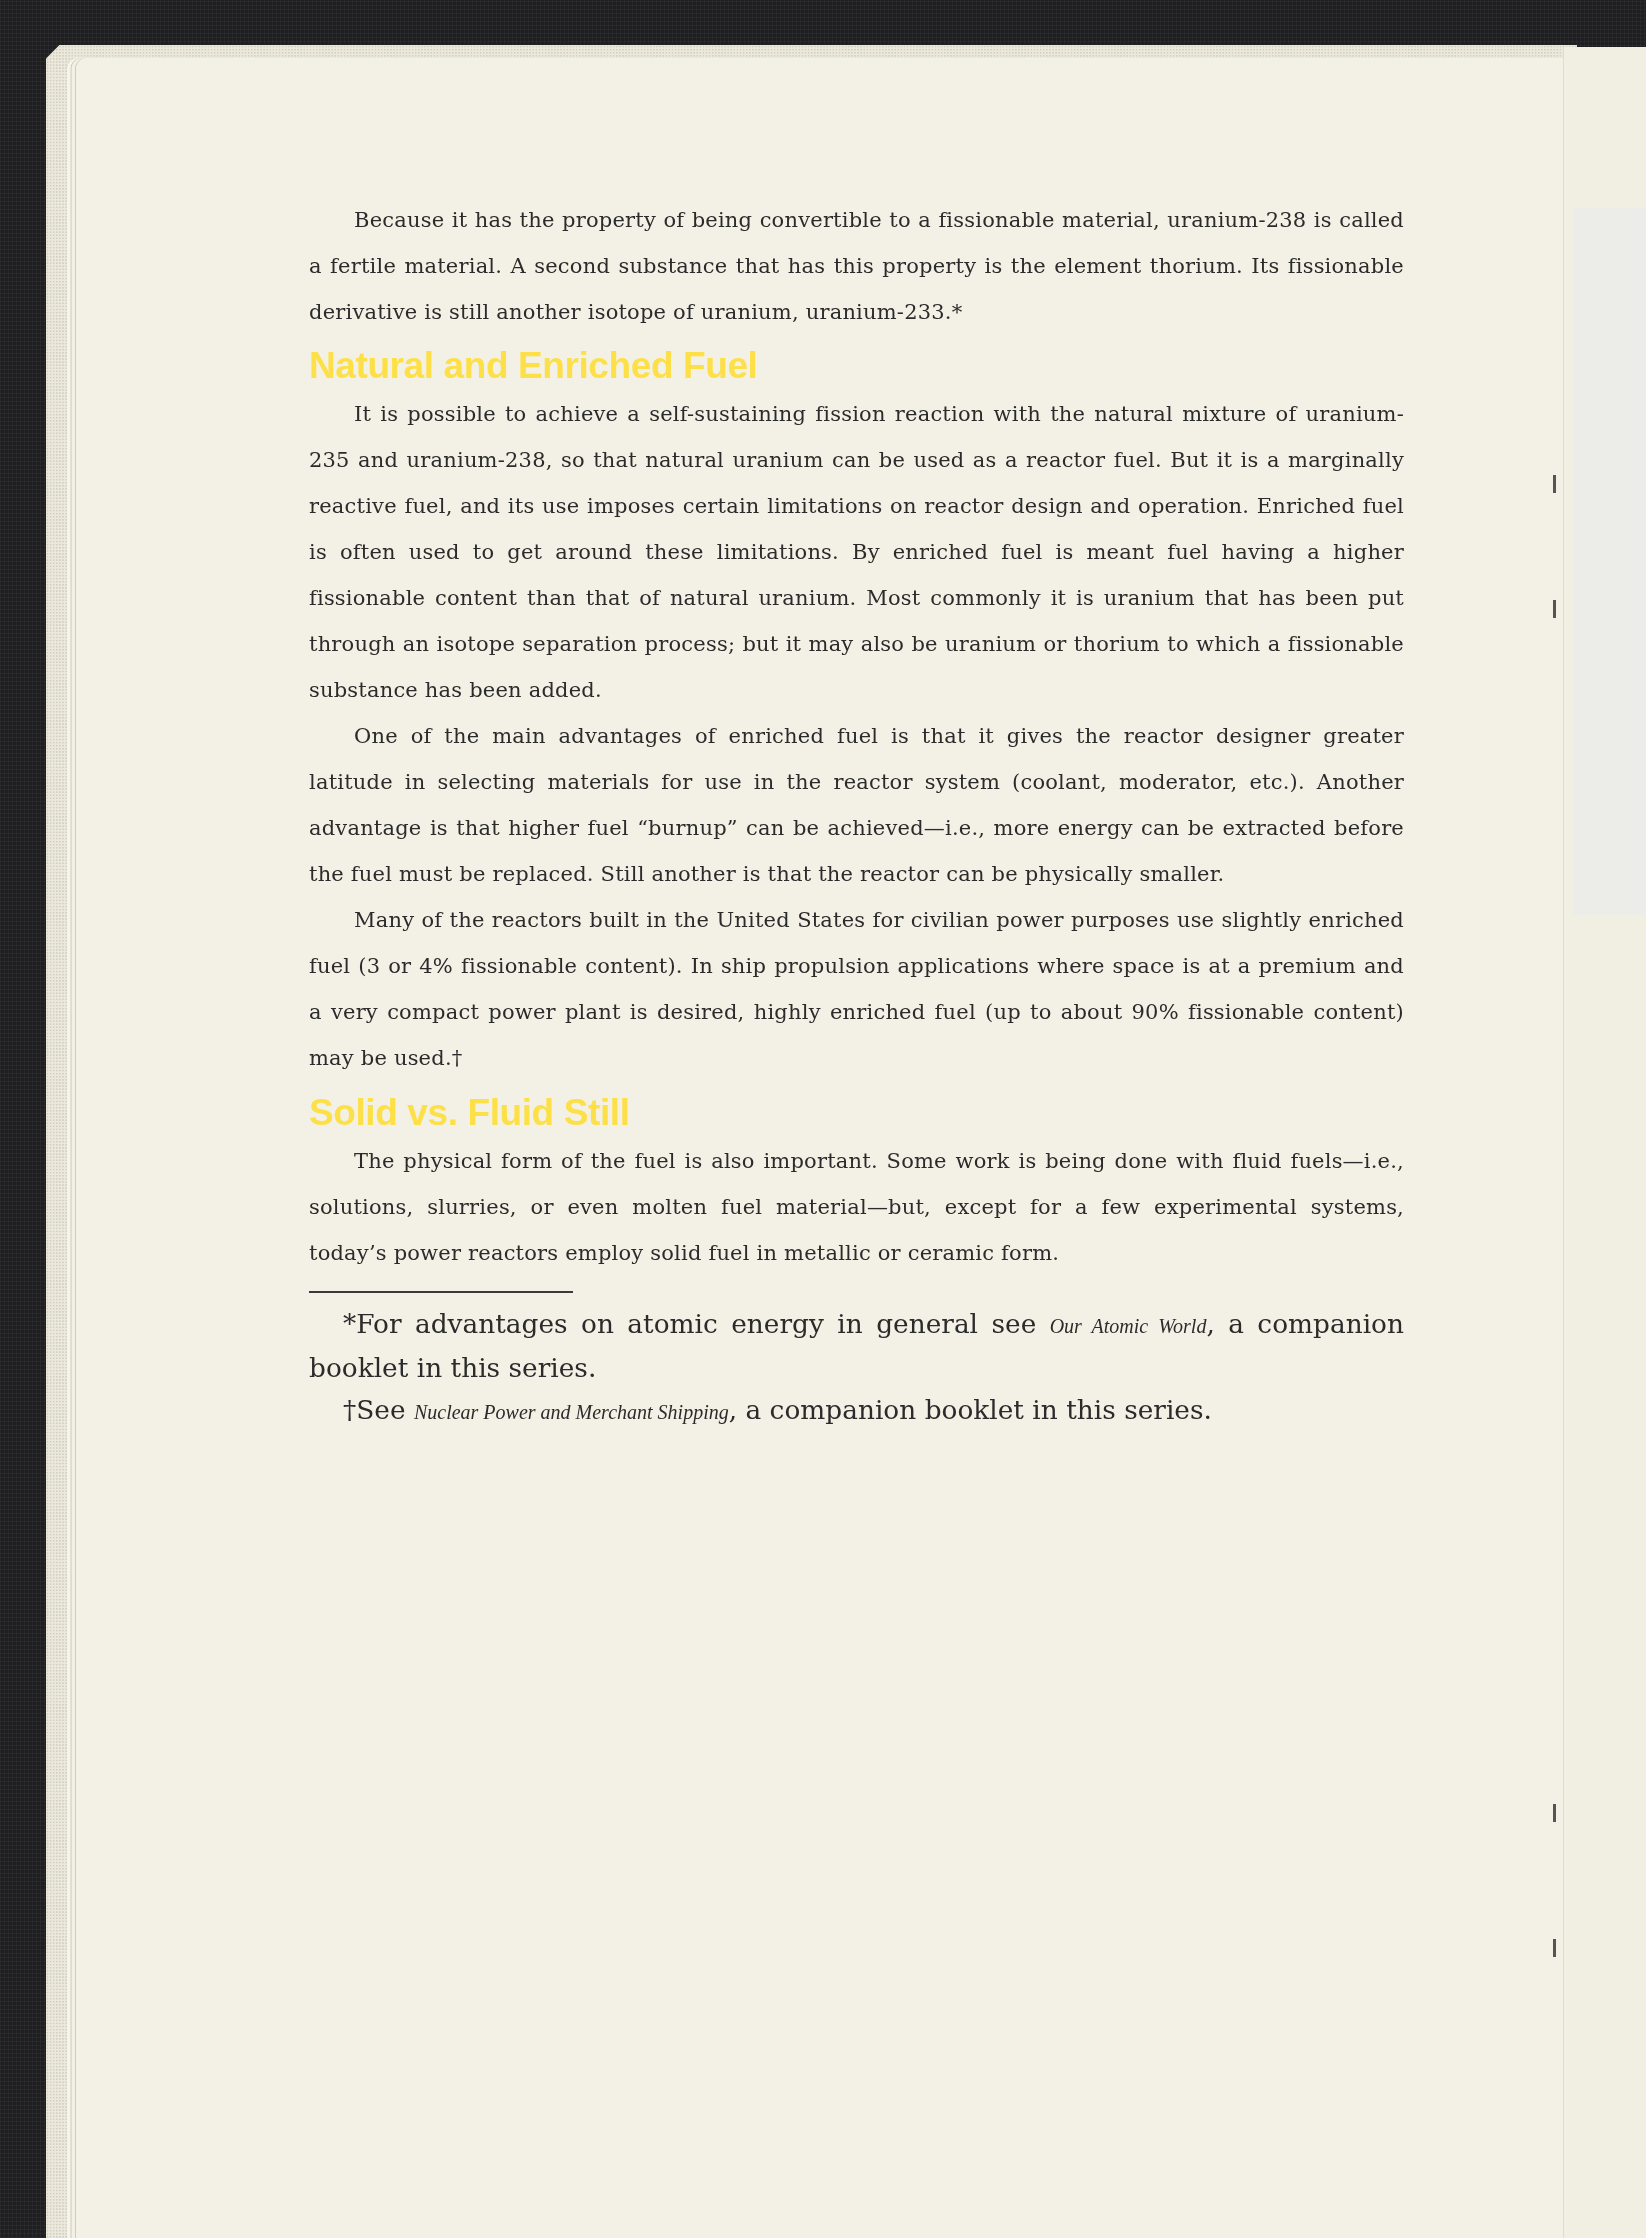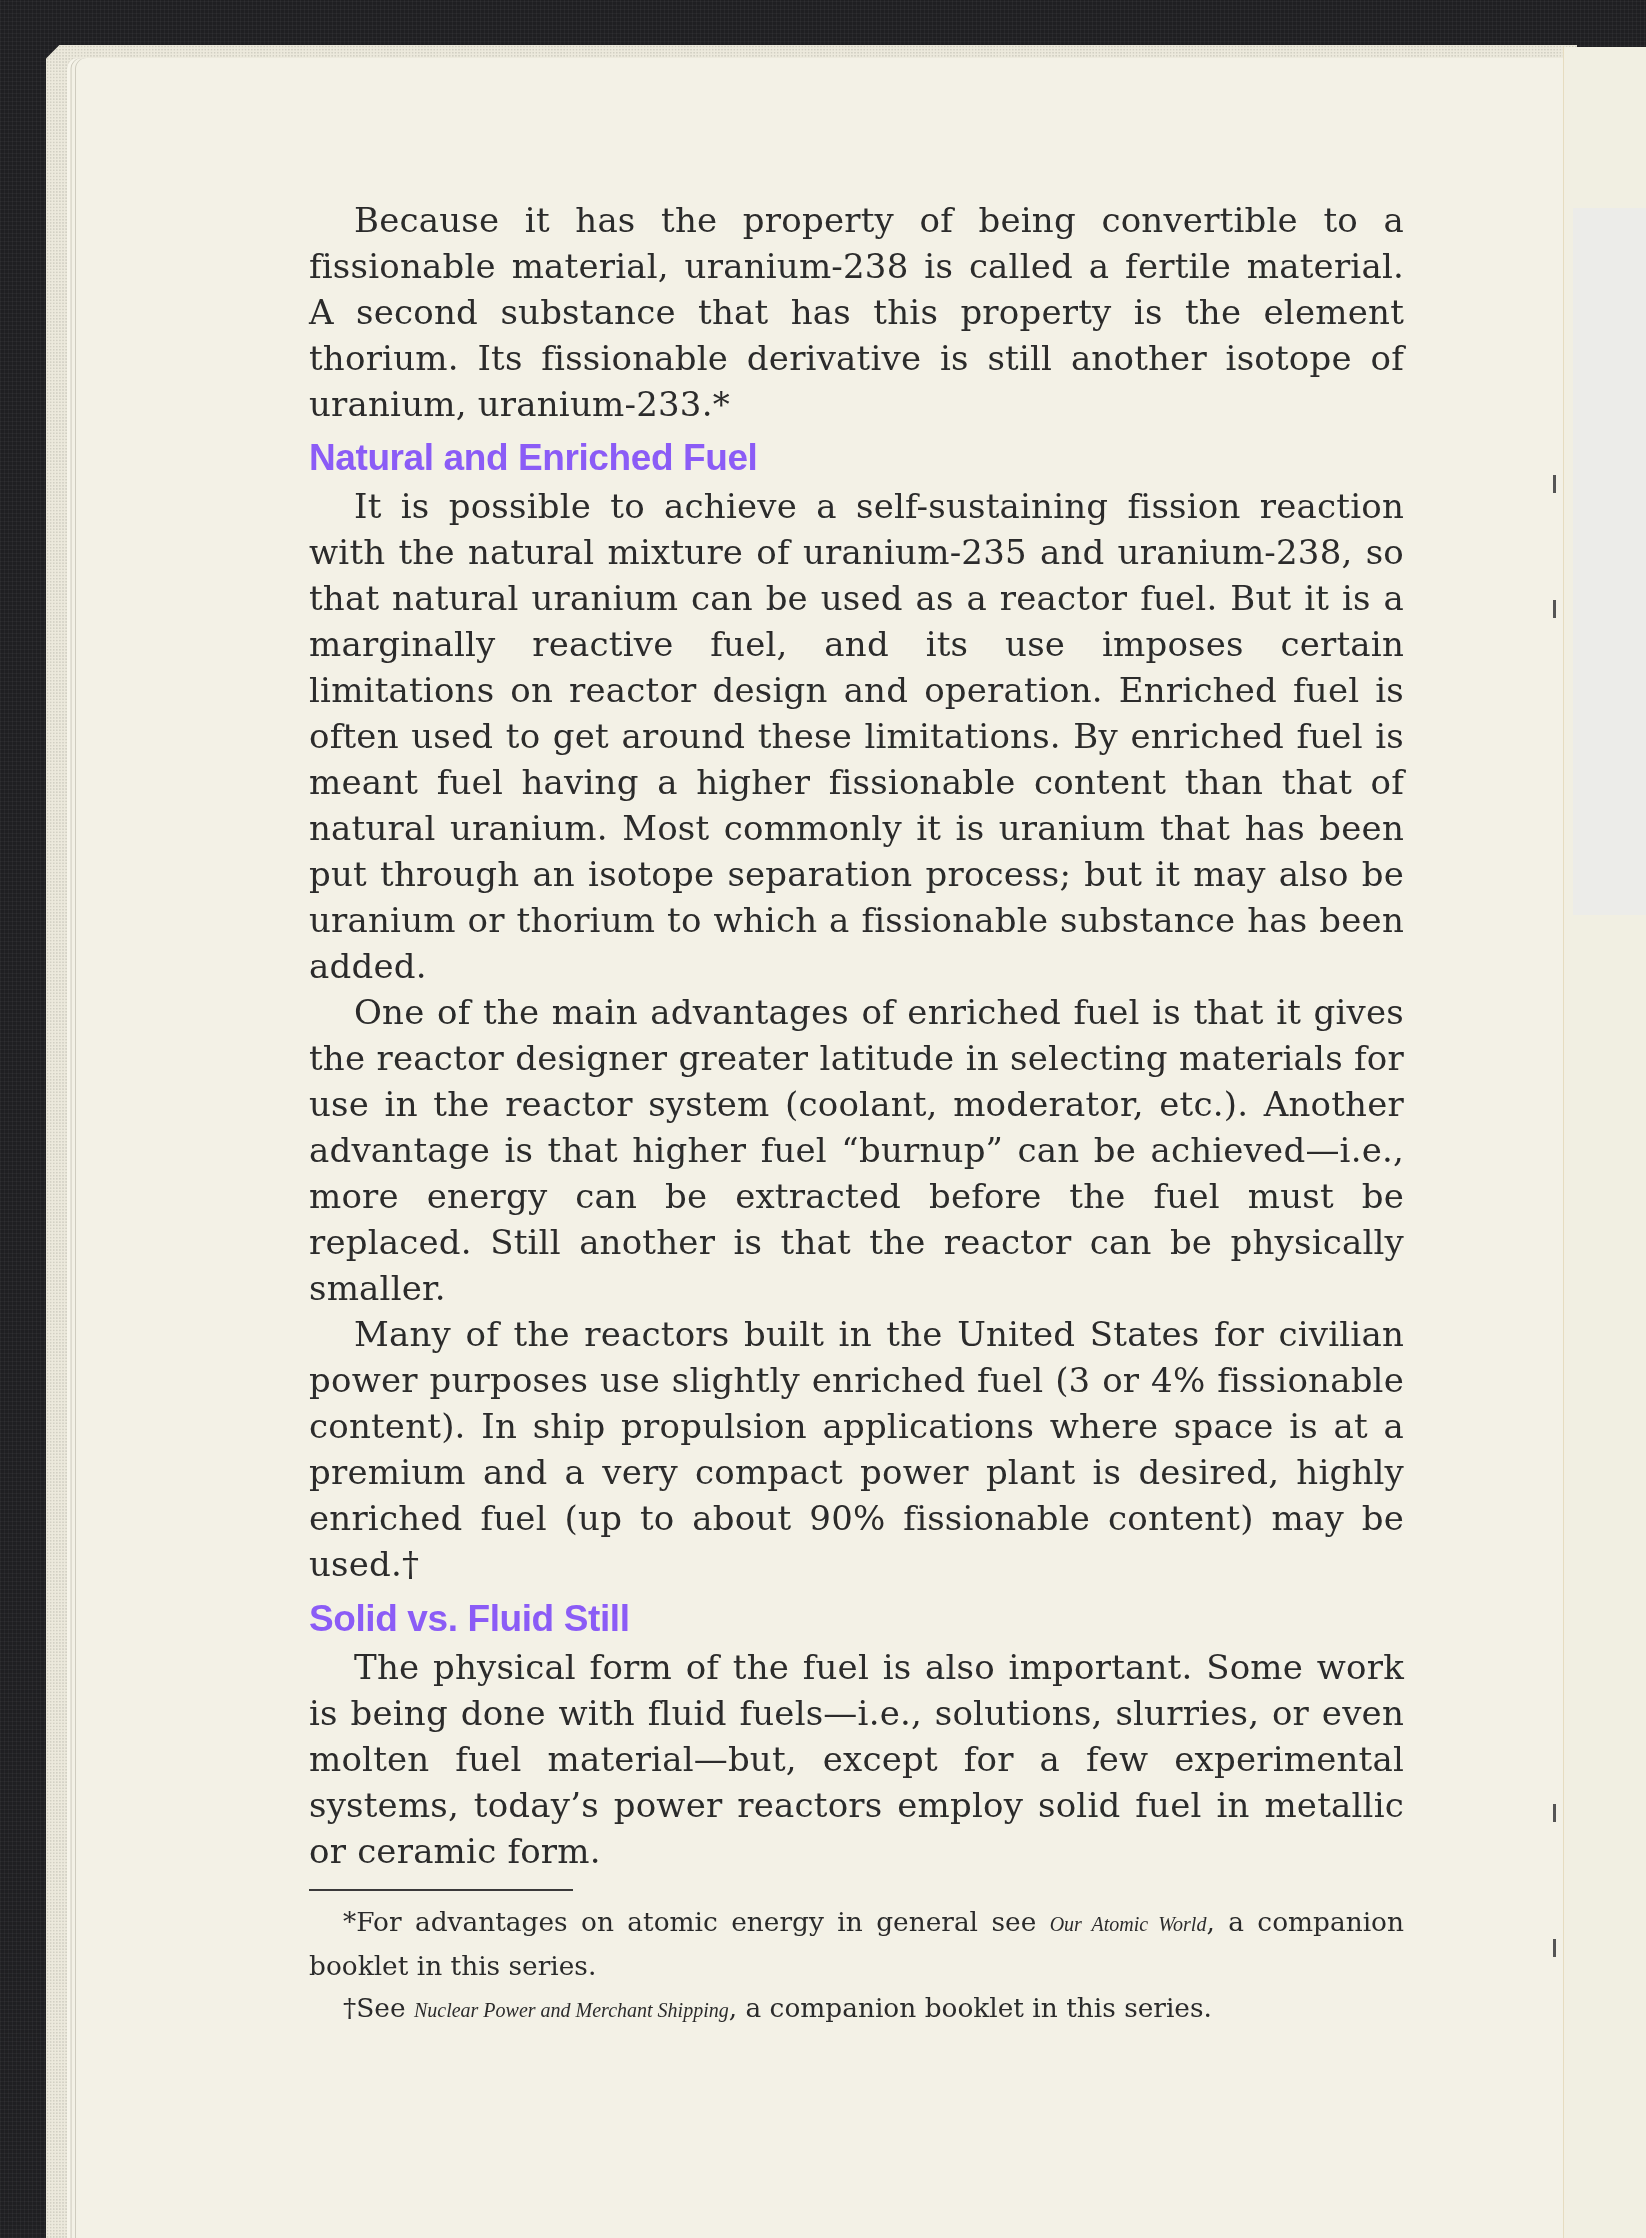--- a/index.html
+++ b/index.html
@@ -35,29 +35,29 @@
     background: #e9ebec; opacity: 0.7;
   }
   .margin-mark {
     position: absolute; left: 1553px; width: 2.7px; height: 18px; background: #555;
   }
   .text-col {
     position: absolute; left: 309px; top: 197px; width: 1095px;
     color: #2b2b2b;
   }
   p.body {
-    margin: 0; font-size: 34px; line-height: 46px;
+    margin: 0; font-size: 21px; line-height: 46px;
     text-align: justify; text-align-last: left;
     text-indent: 45px; letter-spacing: 0.2px;
     font-family: "DejaVu Serif", serif;
   }
   h2.section {
     margin: 6.3px 0 0 0; font-family: "Liberation Sans", sans-serif;
     font-weight: bold; font-size: 37px; line-height: 50px; letter-spacing: -0.4px;
-    color: #8b5cf6;
+    color: #fde047;
   }
   .rule {
     width: 264px; height: 2.7px; background: #3a3a3a; margin: 15px 0 9.9px 0;
   }
   p.note {
     margin: 0; font-size: 26.4px; line-height: 42px; text-indent: 34px;
     text-align: justify; text-align-last: left;
     font-family: "DejaVu Serif", serif;
   }
   p.note i { font-family: "Liberation Serif", serif; font-size: 20px; }

